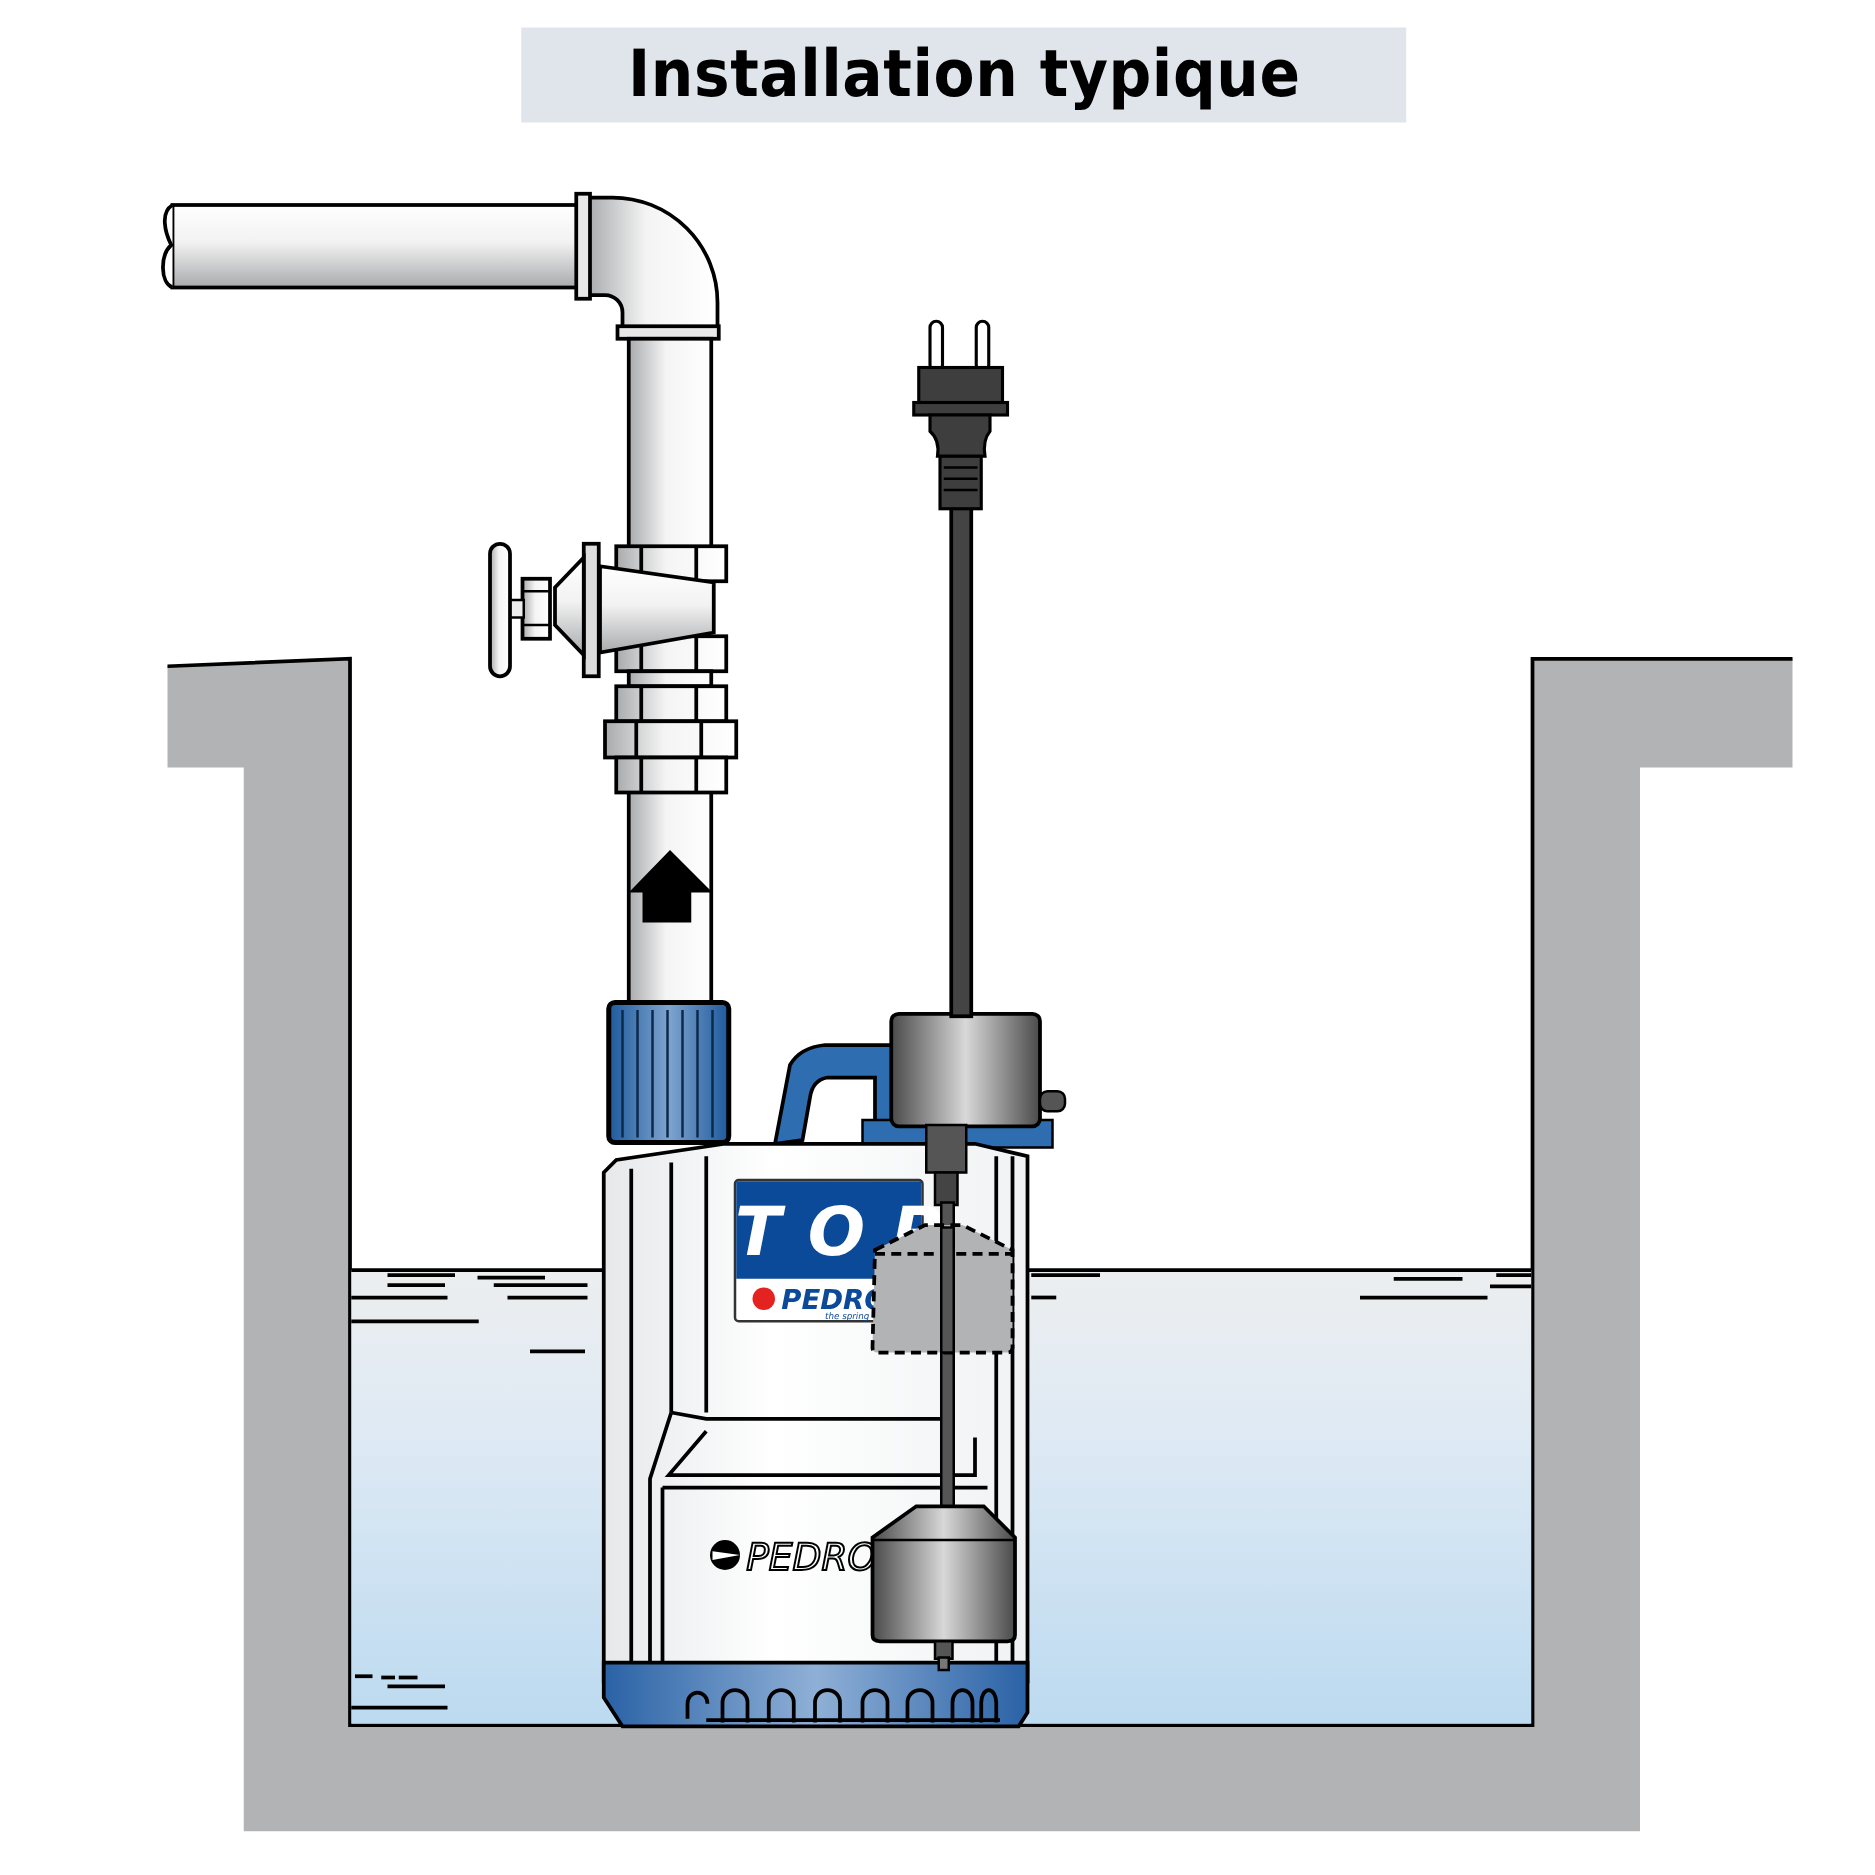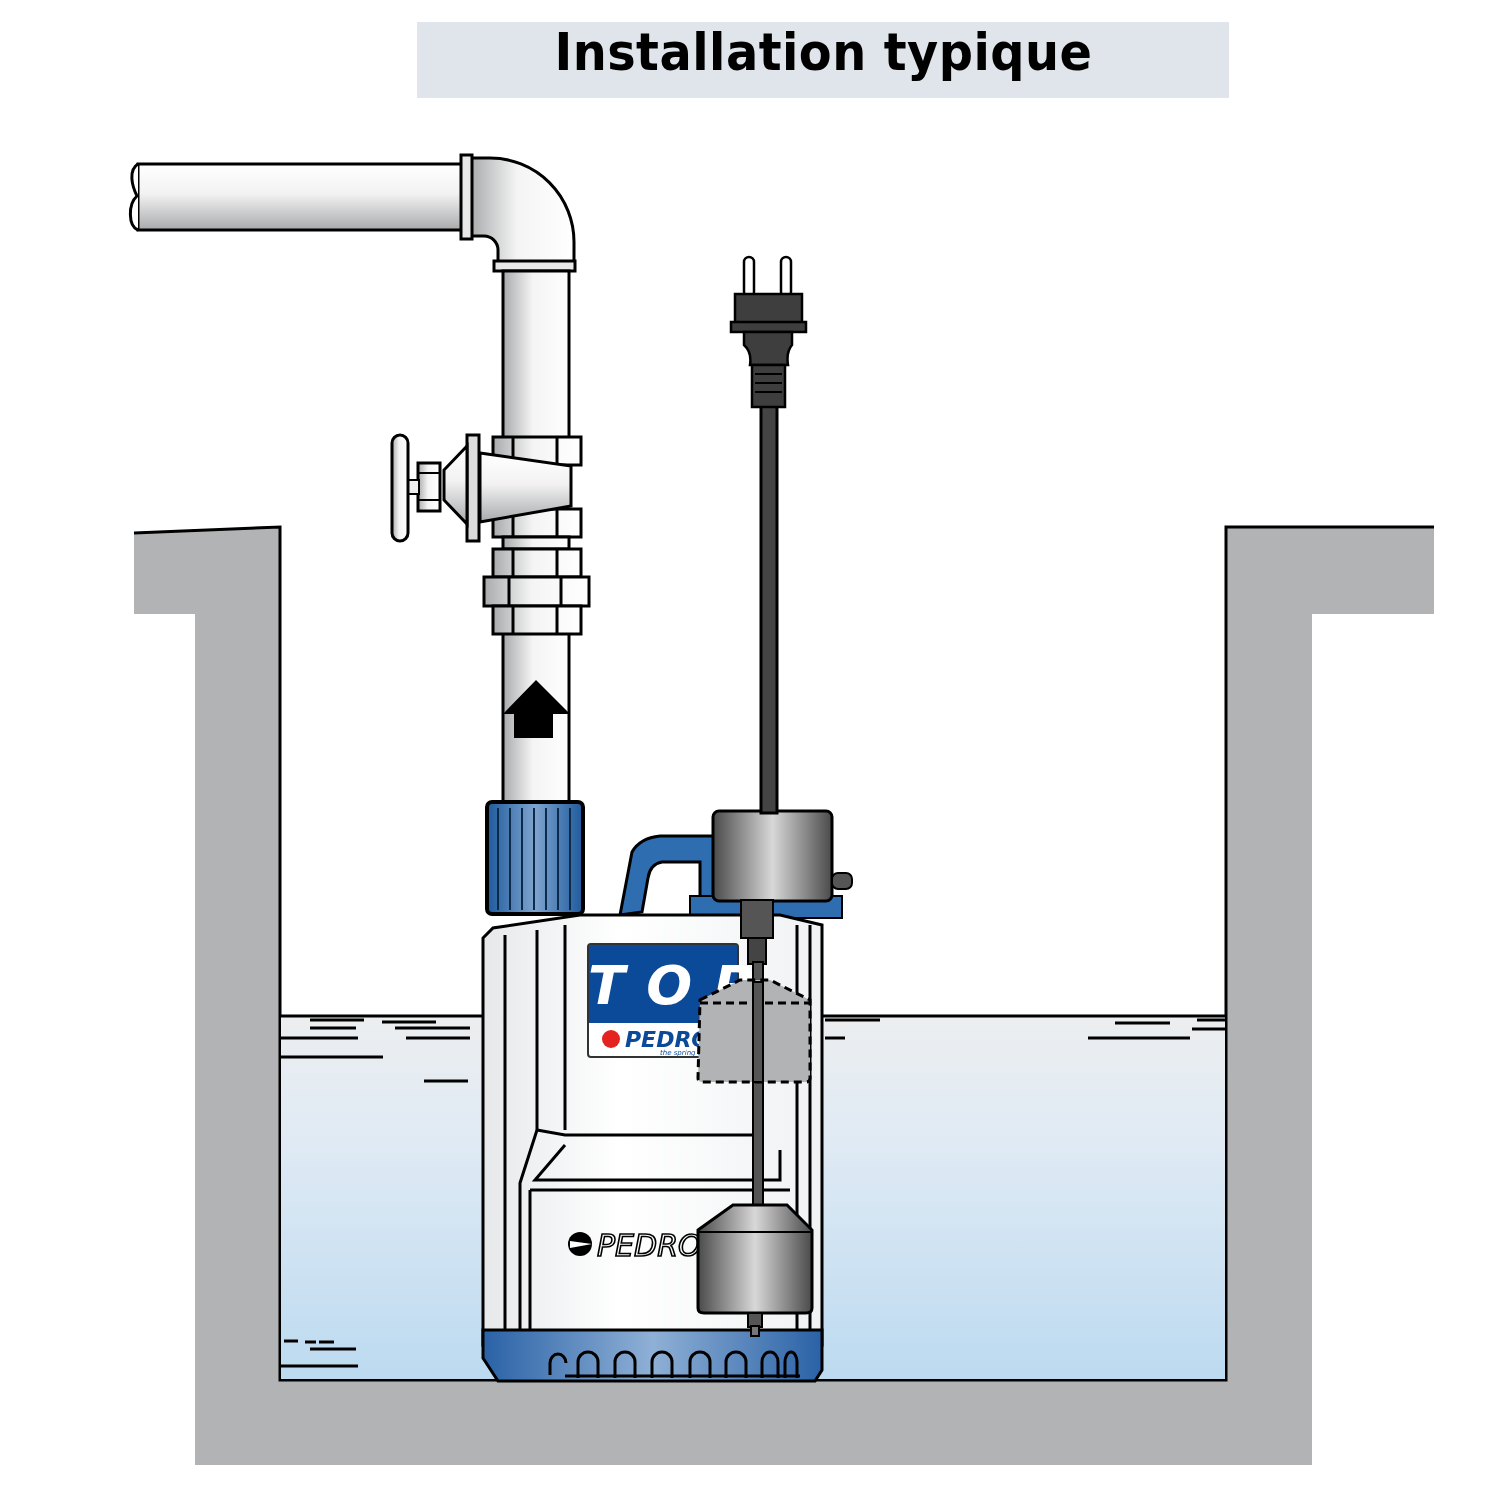--- a/index.html
+++ b/index.html
@@ -1,19 +1,19 @@
 <!DOCTYPE html>
 <html><head>
 <meta charset="utf-8">
 <style>
   html, body { margin:0; padding:0; background:#ffffff; }
   body { width:1500px; height:1500px; position:relative; overflow:hidden; font-family:"DejaVu Sans", sans-serif; }
   .title-box {
-    position:absolute; left:417px; top:22px; width:812px; height:76px;
-    background:#dfe5ea; display:flex; align-items:flex-start; justify-content:center;
+    position:absolute; left:417px; top:22px; width:708px; height:76px;
+    background:#dfe5ea; display:flex; align-items:center; justify-content:center;
   }
   .title-text {
     font-family:"DejaVu Sans", sans-serif; font-weight:bold; font-size:52px;
     color:#000; letter-spacing:0.5px; transform:scaleX(0.92);
   }
   svg.scene { position:absolute; left:0; top:0; }
   .label-svg { font-family:"DejaVu Sans", sans-serif; }
 </style>
 </head>
 <body>

